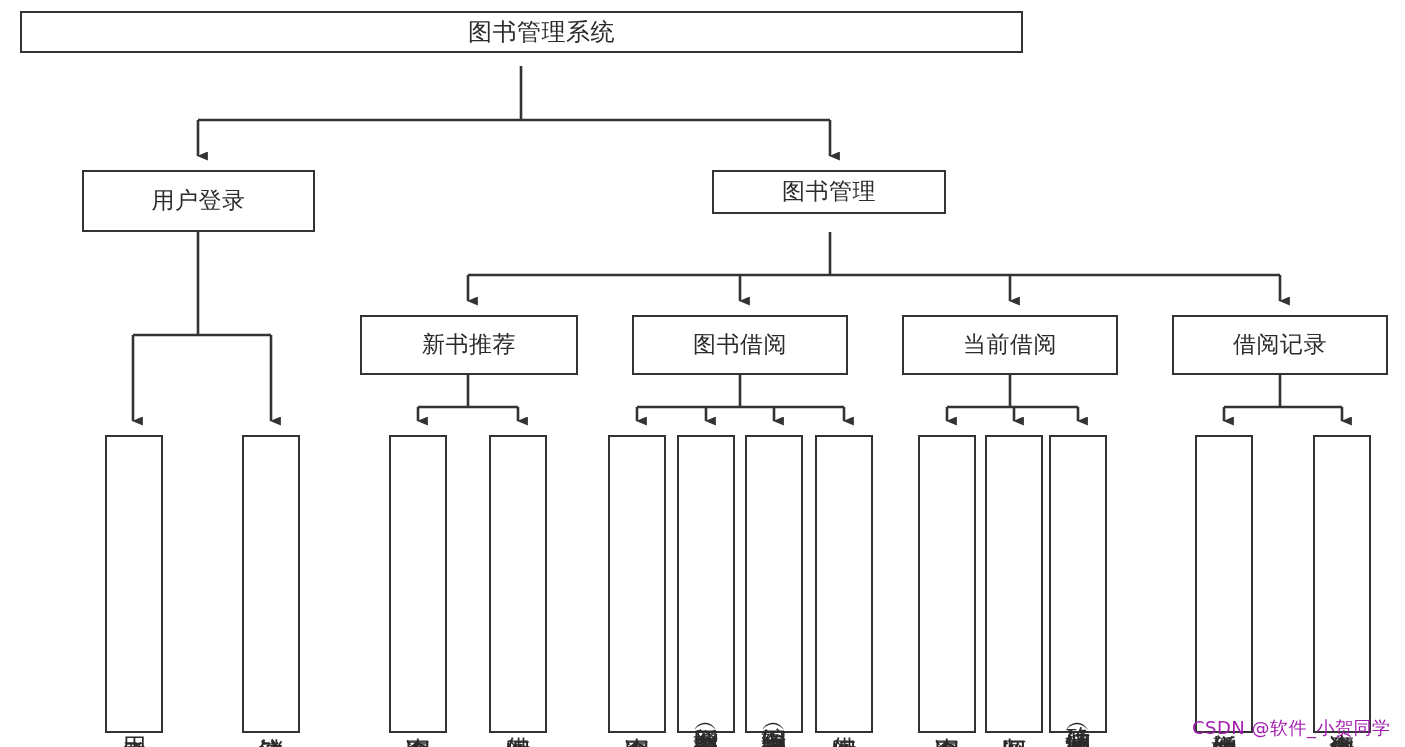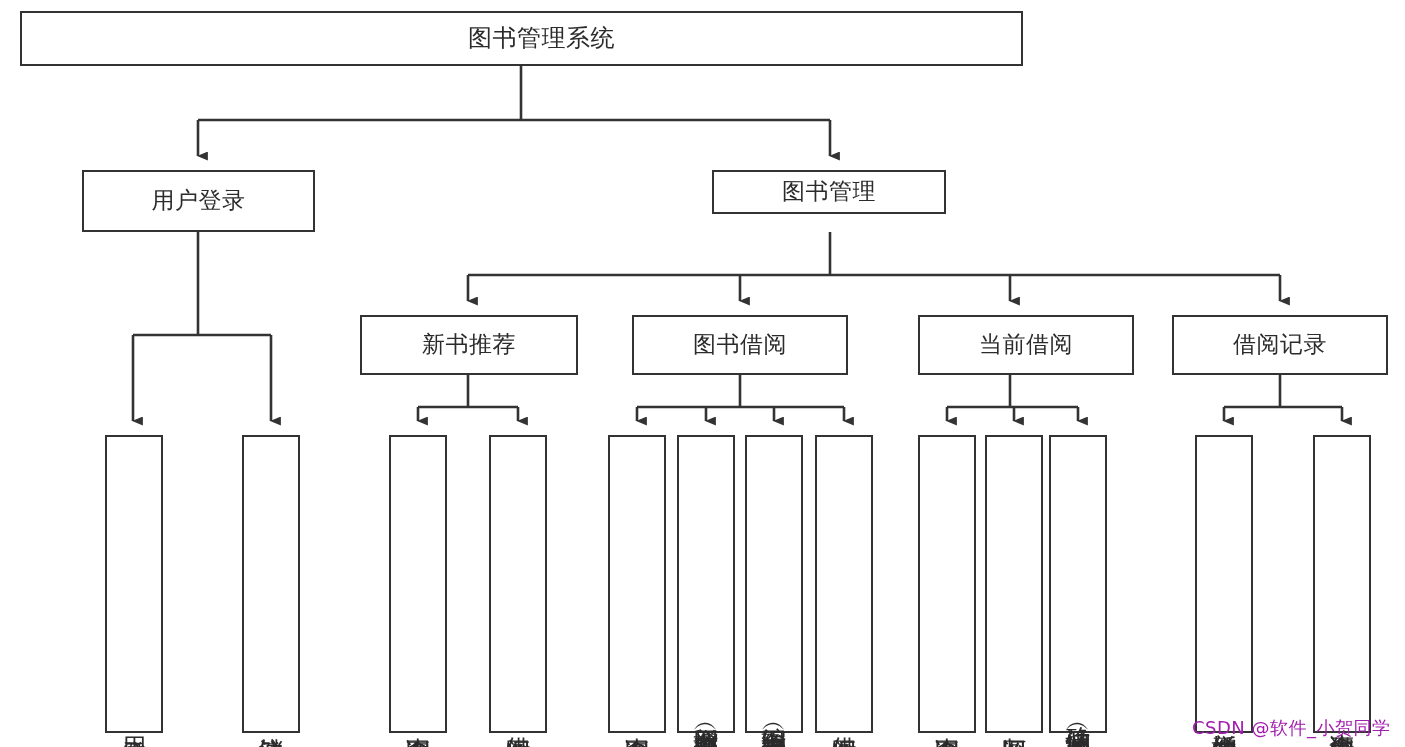--- a/index.html
+++ b/index.html
@@ -120,41 +120,41 @@
       <path d="M1014,407 L1014,421" marker-end="url(#arrow)"></path>
       <path d="M1078,407 L1078,421" marker-end="url(#arrow)"></path>
 
       <path d="M1280,375 L1280,407"></path>
       <path d="M1224,407 L1342,407"></path>
       <path d="M1224,407 L1224,421" marker-end="url(#arrow)"></path>
       <path d="M1342,407 L1342,421" marker-end="url(#arrow)"></path>
     </g>
   </svg>
 
-  <div class="node horiz root" style="left:20px; top:11px; width:1003px; height:55px;padding-left:40px;">
+  <div class="node horiz root" style="left:20px; top:11px; width:1003px; height:42px;padding-left:40px;">
     <span class="label">图书管理系统</span>
   </div>
 
   <div class="node horiz" style="left:82px; top:170px; width:233px; height:62px;">
     <span class="label">用户登录</span>
   </div>
 
   <div class="node horiz" style="left:712px; top:170px; width:234px; height:44px;">
     <span class="label">图书管理</span>
   </div>
 
   <div class="node horiz" style="left:632px; top:315px; width:216px; height:60px;">
     <span class="label">图书借阅</span>
   </div>
 
   <div class="node horiz" style="left:360px; top:315px; width:218px; height:60px;">
     <span class="label">新书推荐</span>
   </div>
 
-  <div class="node horiz" style="left:902px; top:315px; width:216px; height:60px;margin-left:16px;">
+  <div class="node horiz" style="left:902px; top:315px; width:216px; height:60px;">
     <span class="label">当前借阅</span>
   </div>
 
   <div class="node horiz" style="left:1172px; top:315px; width:216px; height:60px;">
     <span class="label">借阅记录</span>
   </div>
 
   <div class="node vert" style="left:105px; top:435px; width:58px; height:298px;">
     <span class="label">用户登录</span>
   </div>

